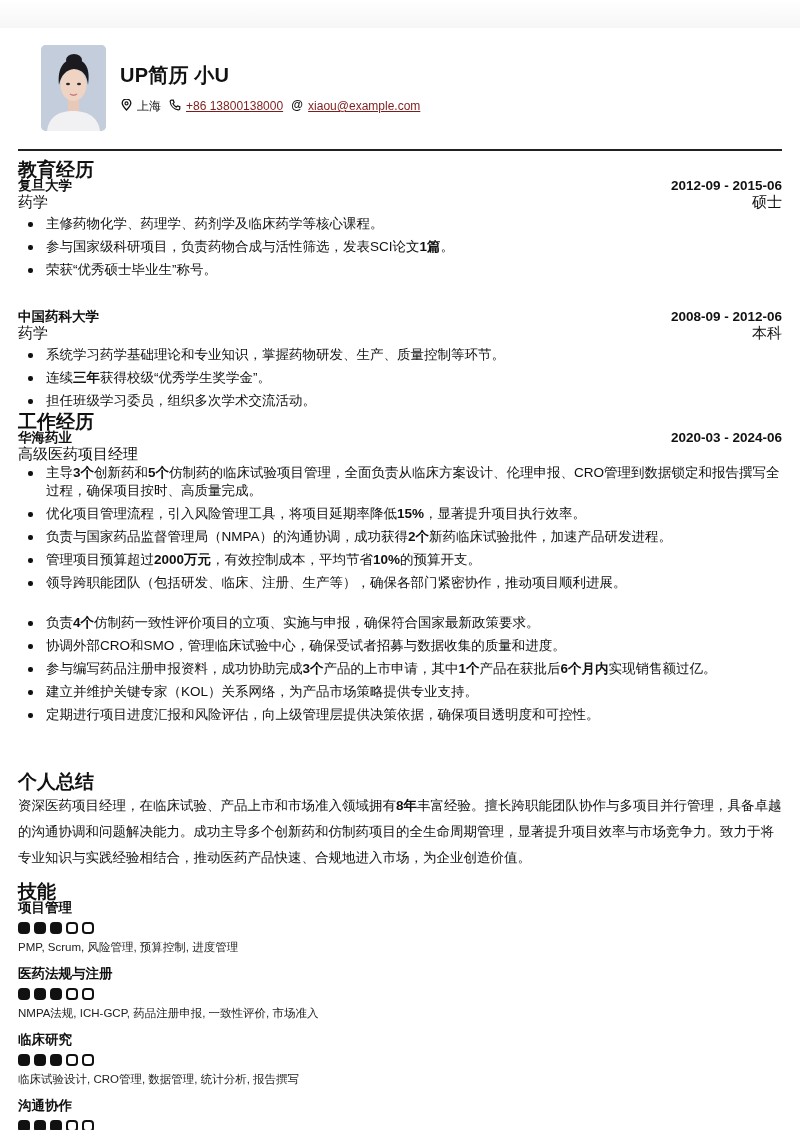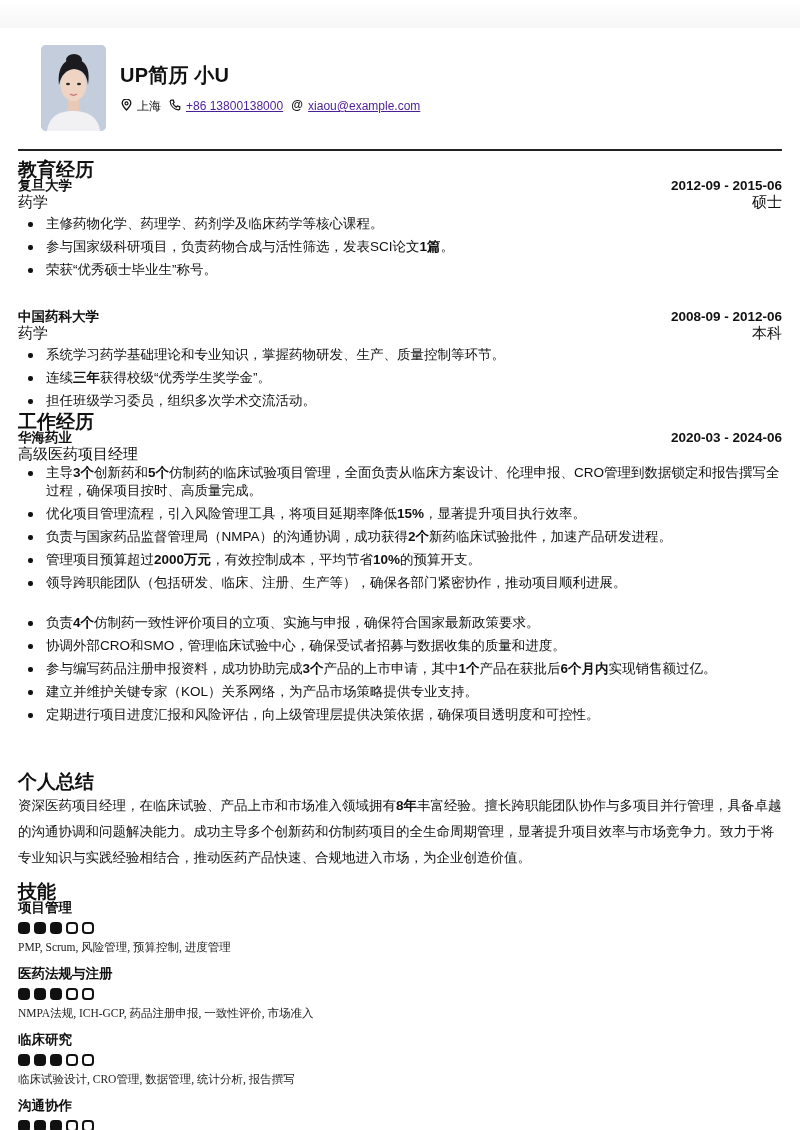--- a/index.html
+++ b/index.html
@@ -10,38 +10,38 @@
   .page { position: absolute; left: 18px; top: 45px; width: 764px; padding-left: 23px; }
   .header { display: flex; align-items: flex-start; height: 86px; }
   .photo { width: 65px; height: 86px; border-radius: 5px; overflow: hidden;
     background: linear-gradient(180deg, #c9d3e0 0%, #b8c4d4 60%, #d7dde6 100%); position: relative; flex: none; }
   .photo svg { display: block; }
   .head-info { margin-left: 14px; padding-top: 18px; }
   .name { font-size: 20px; font-weight: 700; line-height: 24px; letter-spacing: 0.2px; }
   .contacts { display: flex; align-items: center; margin-top: 12px; font-size: 12px; line-height: 14px; }
   .contact { display: flex; margin-right: 8px; }
   .contact .ic { width: 12px; height: 12px; margin-right: 5px; display: inline-flex; align-items: center; justify-content: center; }
-  .contact a { color: #4c1d95; text-decoration: underline; }
+  .contact a { color: #7f1d1d; text-decoration: underline; }
   .rule { position: absolute; left: 0; top: 104px; width: 764px; height: 1.5px; background: #222; }
 
   .section-title { font-size: 19px; font-weight: 700; line-height: 16px; }
   .entry-head { display: flex; justify-content: space-between; font-size: 13.5px; font-weight: 700; line-height: 16px; }
   .entry-sub { display: flex; justify-content: space-between; font-size: 15px; line-height: 16px; text-align: center; }
   ul.bullets { list-style: none; margin-top: 5px; }
   ul.bullets li { position: relative; padding-left: 28px; font-size: 13.5px; line-height: 18px; margin-bottom: 5px; }
   ul.bullets li::before { content: ""; position: absolute; left: 10px; top: 7px; width: 4.5px; height: 4.5px; border-radius: 50%; background: #111; }
   ul.bullets li b { font-weight: 700; }
 
   .abs { position: absolute; left: 18px; width: 764px; }
   .summary-text { font-size: 13.5px; line-height: 26px; margin-top: 3px; }
   .skill-name { font-size: 13.5px; font-weight: 700; line-height: 16px; }
   .dots { display: flex; margin-top: 6px; height: 12px; }
   .dot { width: 12px; height: 12px; border-radius: 4px; margin-right: 4px; border: 2px solid #111; }
   .dot.on { background: #111; }
-  .skill-kw { font-size: 11.5px; line-height: 14px; margin-top: 6px; color: #222; font-family: Liberation Serif, serif; }
+  .skill-kw { font-size: 11.5px; line-height: 14px; margin-top: 6px; color: #222; }
 </style>
 </head>
 <body>
 
 <div class="topbar"></div>
 
 <div class="page">
   <div class="header">
     <div class="photo">
       <svg width="65" height="86" viewBox="0 0 65 86">

